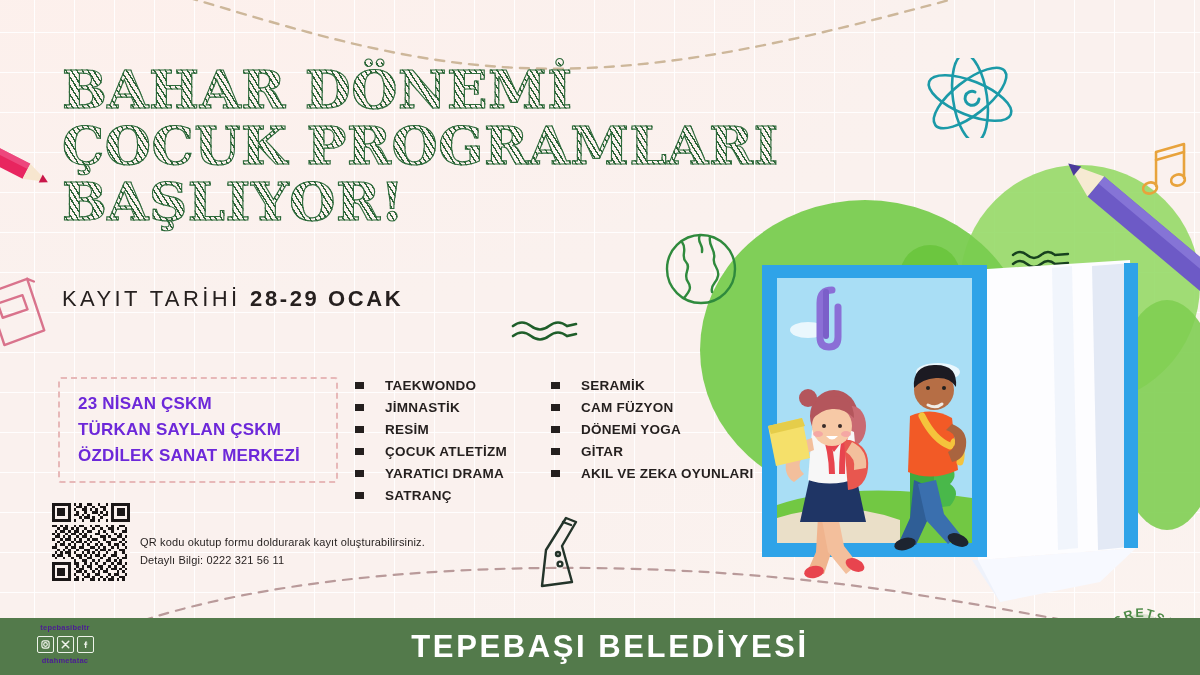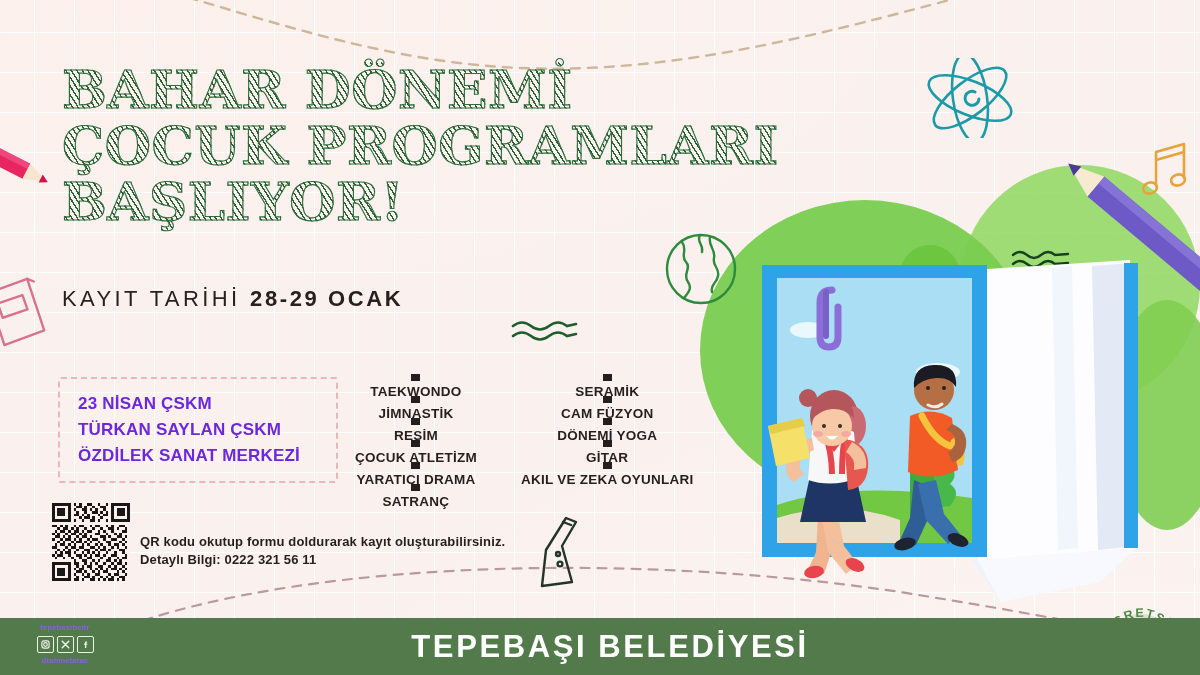--- a/index.html
+++ b/index.html
@@ -70,45 +70,45 @@
     border:2px dashed #e7b8b8;border-radius:3px;
     padding:12px 14px 12px 18px;
     box-sizing:border-box;
   }
   .venue .vrow{
     font-size:17px;line-height:26px;font-weight:800;color:#6d28d9;letter-spacing:.2px;white-space:nowrap;
   }
   
   .courses{position:absolute;left:355px;top:374px;display:flex;gap:44px;}
   .ccol{display:flex;flex-direction:column;}
-  .citem{display:flex;align-items:center;gap:3px;height:22px;flex-direction:column;}
+  .citem{display:flex;align-items:center;gap:21px;height:22px;}
   .bullet{width:9px;height:7px;background:#241f1e;flex:0 0 auto;}
   .citem .ctext{font-size:13.5px;font-weight:700;color:#241f1e;letter-spacing:.25px;white-space:nowrap;}
   
   .qr{position:absolute;left:52px;top:503px;width:78px;height:78px;}
   .qrinfo{position:absolute;left:140px;top:533px;color:#241f1e;}
-  .qrinfo div{font-size:13px;line-height:18px;font-weight:700;letter-spacing:.15px;white-space:nowrap;}
+  .qrinfo div{font-size:11px;line-height:18px;font-weight:400;letter-spacing:.15px;white-space:nowrap;}
   
   .doodle{position:absolute;}
   
   .illus{position:absolute;left:700px;top:230px;width:500px;height:400px;}
   
   .badge{position:absolute;left:1095px;top:600px;width:92px;height:92px;}
   
   .footer{
     position:absolute;left:0;top:618px;width:1200px;height:57px;
     background:#50753f;background:#537a4b;
   }
   .footer-title{
     position:absolute;left:0;top:0;width:1200px;height:57px;
     display:flex;align-items:center;justify-content:center;
     color:#ffffff;font-size:31px;font-weight:800;letter-spacing:2.6px;
     padding-left:20px;box-sizing:border-box;
   }
-  .social{position:absolute;left:30px;top:623px;width:70px;color:#8b5cf6;text-align:center;}
+  .social{position:absolute;left:30px;top:623px;width:70px;color:#4c1d95;text-align:center;}
   .social .handle{font-size:7.5px;font-weight:700;letter-spacing:.2px;line-height:10px;}
   .social .icons{display:flex;gap:3px;justify-content:center;margin:3px 0;}
   .social .ic{width:15px;height:15px;border:1.4px solid #eef3ea;border-radius:2px;display:flex;align-items:center;justify-content:center;}
   .social .ic svg{display:block;}
 </style>
 </head>
 <body>
 
 <div id="poster">
 

